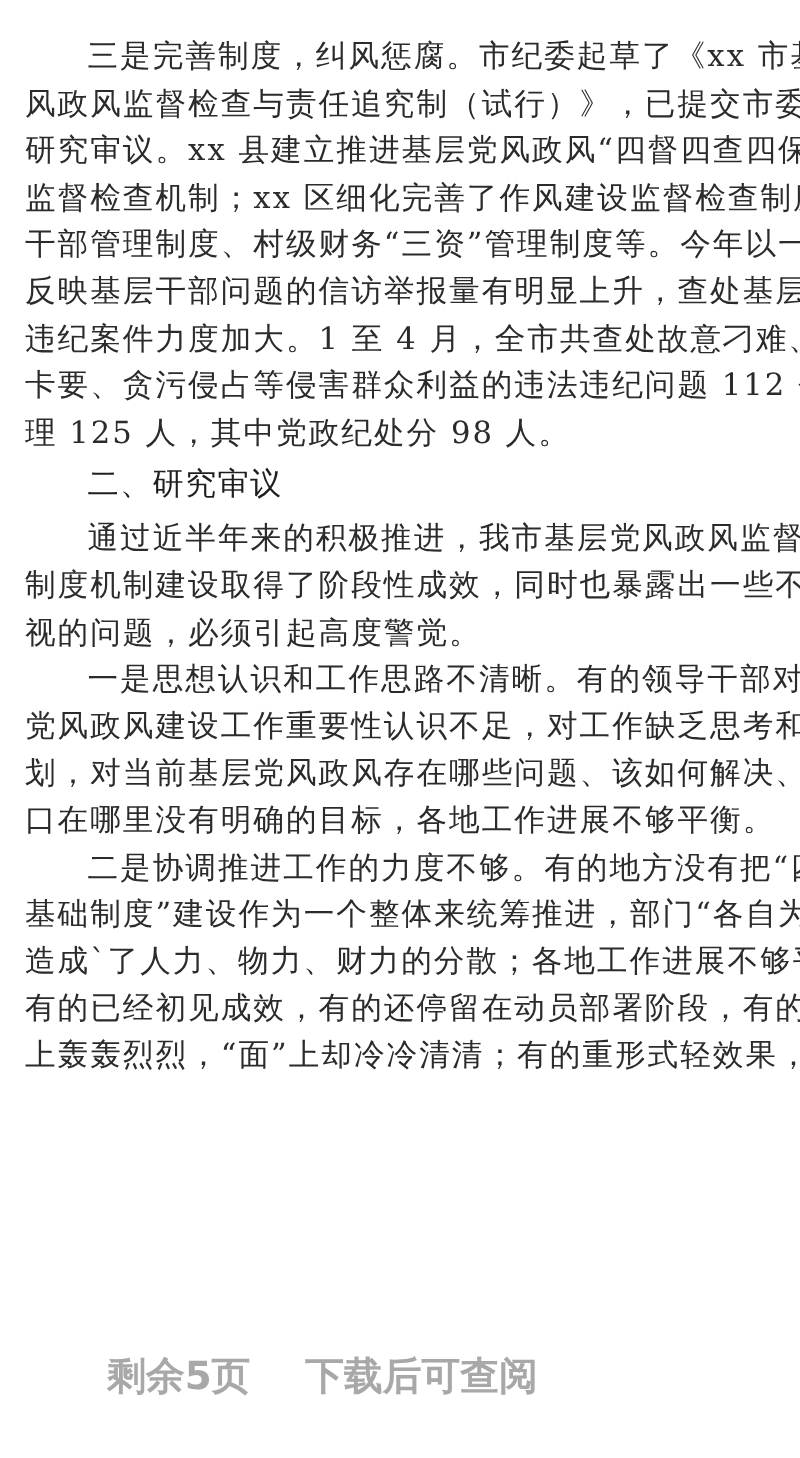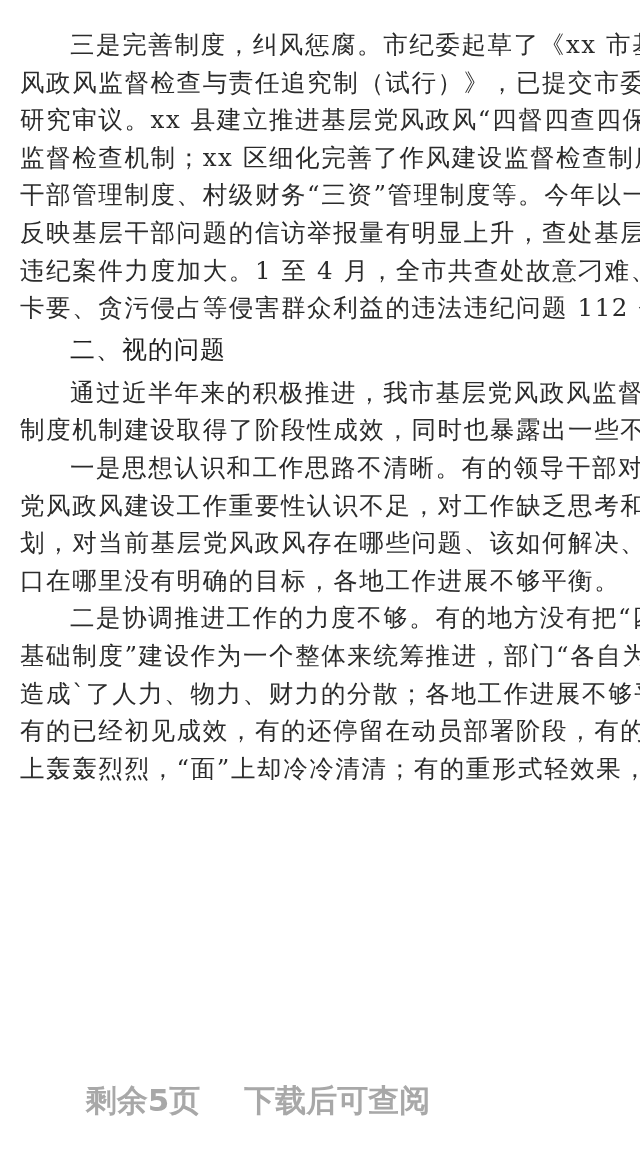--- a/index.html
+++ b/index.html
@@ -77,28 +77,30 @@
 
     <div>
       <span class="line indent">三是完善制度，纠风惩腐。市纪委起草了《xx 市基层党</span>
       <span class="line">风政风监督检查与责任追究制（试行）》，已提交市委常委会</span>
       <span class="line">研究审议。xx 县建立推进基层党风政风“四督四查四保障”</span>
       <span class="line">监督检查机制；xx 区细化完善了作风建设监督检查制度、村</span>
       <span class="line">干部管理制度、村级财务“三资”管理制度等。今年以一，</span>
       <span class="line">反映基层干部问题的信访举报量有明显上升，查处基层干部</span>
       <span class="line">违纪案件力度加大。1 至 4 月，全市共查处故意刁难、吃拿</span>
       <span class="line">卡要、贪污侵占等侵害群众利益的违法违纪问题 112 个，处</span>
+      <span class="line">理 125 人，其中党政纪处分 98 人。</span>
     </div>
 
-    <div class="heading">二、视的问题</div>
+    <div class="heading">二、研究审议</div>
     <div class="gap-after-heading"></div>
 
     <div>
       <span class="line indent">通过近半年来的积极推进，我市基层党风政风监督检查</span>
       <span class="line">制度机制建设取得了阶段性成效，同时也暴露出一些不容忽</span>
+      <span class="line">视的问题，必须引起高度警觉。</span>
     </div>
 
     <div>
       <span class="line indent">一是思想认识和工作思路不清晰。有的领导干部对基层</span>
       <span class="line">党风政风建设工作重要性认识不足，对工作缺乏思考和谋</span>
       <span class="line">划，对当前基层党风政风存在哪些问题、该如何解决、突破</span>
       <span class="line">口在哪里没有明确的目标，各地工作进展不够平衡。</span>
     </div>
 
     <div>

